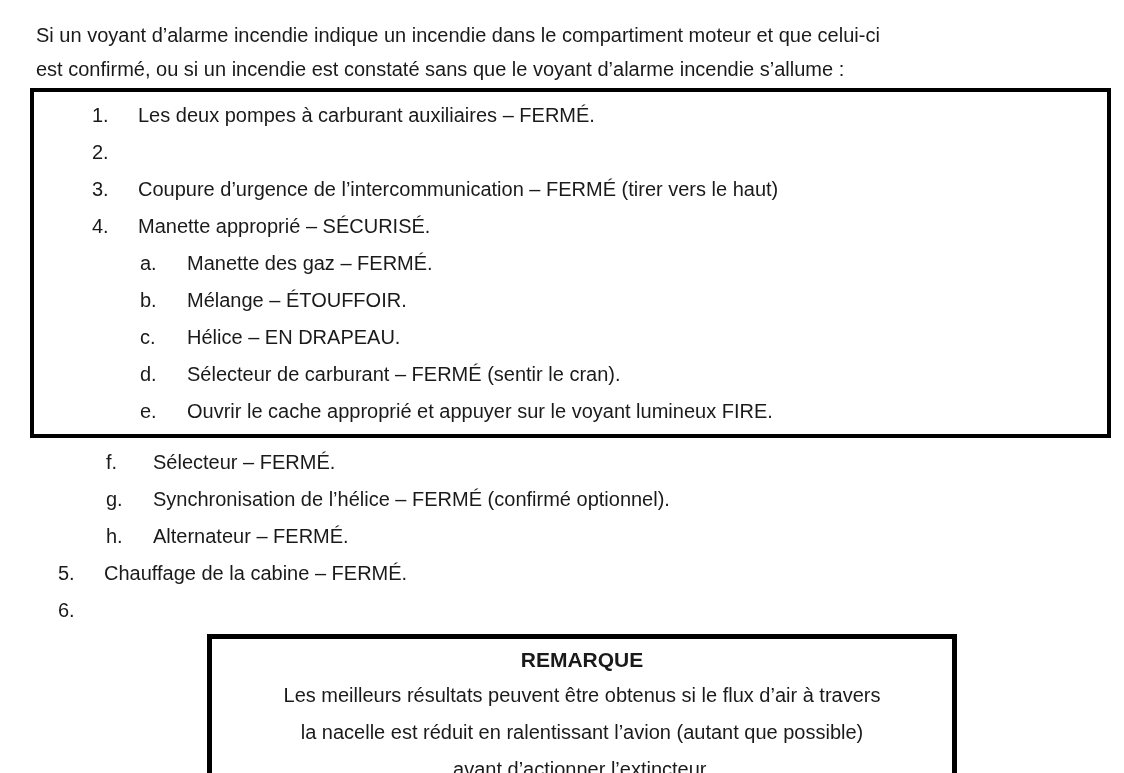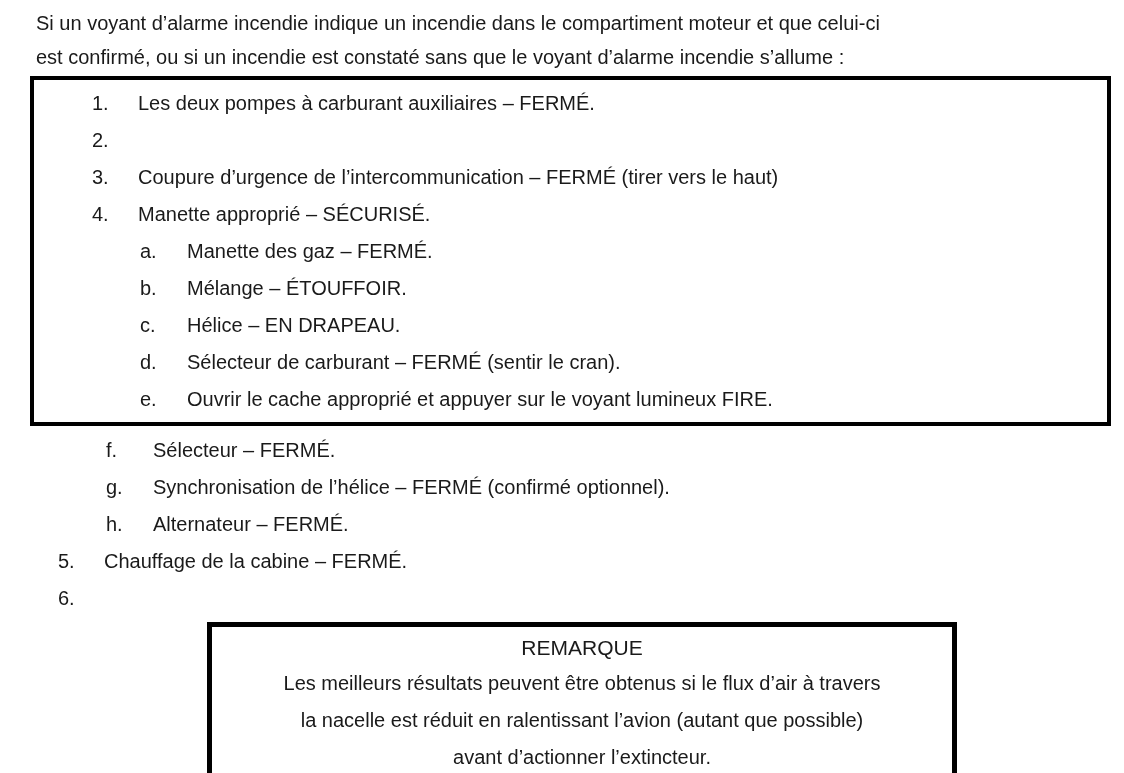--- a/index.html
+++ b/index.html
@@ -8,21 +8,21 @@
     width: 1124px;
     height: 773px;
     background: #ffffff;
     color: #1a1a1a;
     font-family: "Liberation Sans", "DejaVu Sans", sans-serif;
     font-size: 20px;
     overflow: hidden;
     box-sizing: border-box;
   }
   .intro {
-    margin: 6px 20px 0 36px;
+    margin: 18px 20px 0 36px;
     line-height: 34px;
     white-space: pre-line;
   }
   .main-box {
     box-sizing: border-box;
     margin: 2px 13px 0 30px;
     width: 1081px;
     border: 4px solid #000000;
     padding: 5px 0 4px 0;
   }
@@ -41,21 +41,21 @@
   .after-box { margin-top: 6px; }
   .note-box {
     box-sizing: border-box;
     margin: 5px 0 0 207px;
     width: 750px;
     border: 5px solid #000000;
     text-align: center;
     padding: 3px 8px 5px 8px;
   }
   .note-title {
-    font-weight: normal;
+    font-weight: bold;
     font-size: 21px;
     line-height: 35px;
   }
   .note-text {
     line-height: 37px;
     white-space: pre-line;
   }
 </style>
 </head>
 <body>

